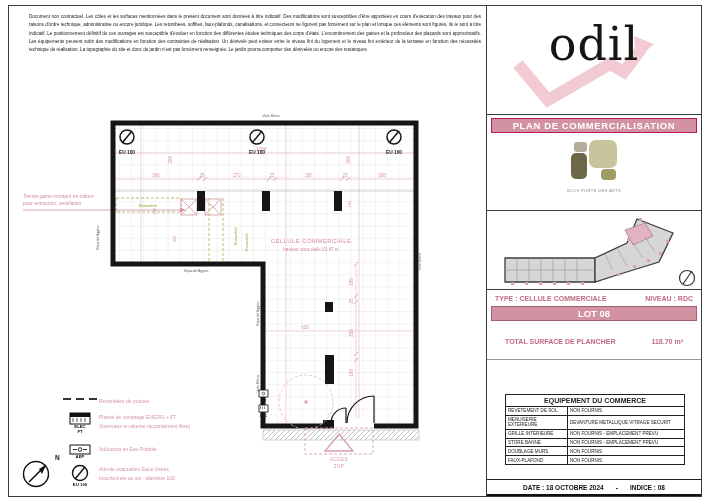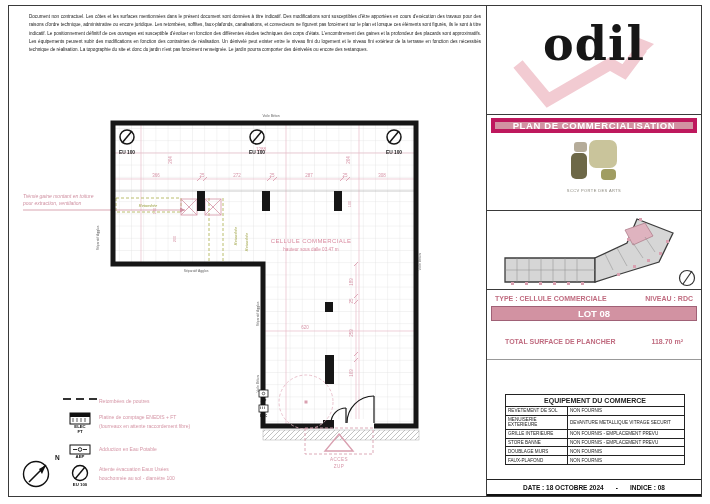--- a/index.html
+++ b/index.html
@@ -33,25 +33,25 @@
   .north { position:absolute; left:10px; top:446px; width:52px; height:44px; }
   .north .nlab { position:absolute; left:36px; top:2px; font-size:6.5px; font-weight:bold; color:#111; }
 
   .right-col { position:absolute; top:0; right:0; width:215px; height:100%; border-left:1.5px solid #3a3a3a; background:#fff; }
   .hline { position:absolute; left:0; right:0; border-top:1.4px solid #3a3a3a; }
   .hline-thin { position:absolute; left:0; right:0; border-top:1px solid #999; }
 
   .logo-block { position:absolute; left:0; top:0; width:100%; height:108px; }
   .swoosh { position:absolute; left:25px; top:28px; }
   .wordmark { position:absolute; left:0; right:0; top:6px; text-align:center;
-              font-family:"DejaVu Serif", serif; font-weight:bold; font-size:46px; color:#161616; letter-spacing:1px; line-height:1.4; }
+              font-family:"DejaVu Serif", serif; font-weight:normal; font-size:46px; color:#161616; letter-spacing:1px; line-height:1.4; }
   .brand-sub { position:absolute; left:38px; right:0; top:76px; text-align:center;
                font-size:10px; font-weight:bold; letter-spacing:4px; color:#161616; }
 
-  .banner { position:absolute; top:112px; left:4px; right:4px; height:15px; background:#d292a2; border:4px solid #be185d;
+  .banner { position:absolute; top:112px; left:4px; right:4px; height:15px; background:#d292a2; border:1px solid #be185d;
             color:#fff; font-weight:bold; font-size:9.5px; letter-spacing:.6px;
             display:flex; align-items:center; justify-content:center; }
 
   .sccv { position:absolute; left:0; top:128px; width:100%; height:76px; }
   .sq { position:absolute; }
   .sccv-name { position:absolute; left:0; right:0; top:54px; text-align:center; font-size:4px; color:#8a877c; letter-spacing:.4px; }
 
   .keyplan { position:absolute; left:0; top:204px; width:100%; height:79px; }
 
   .type-row { position:absolute; left:0; top:285px; width:100%; height:14px; display:flex; align-items:center;

